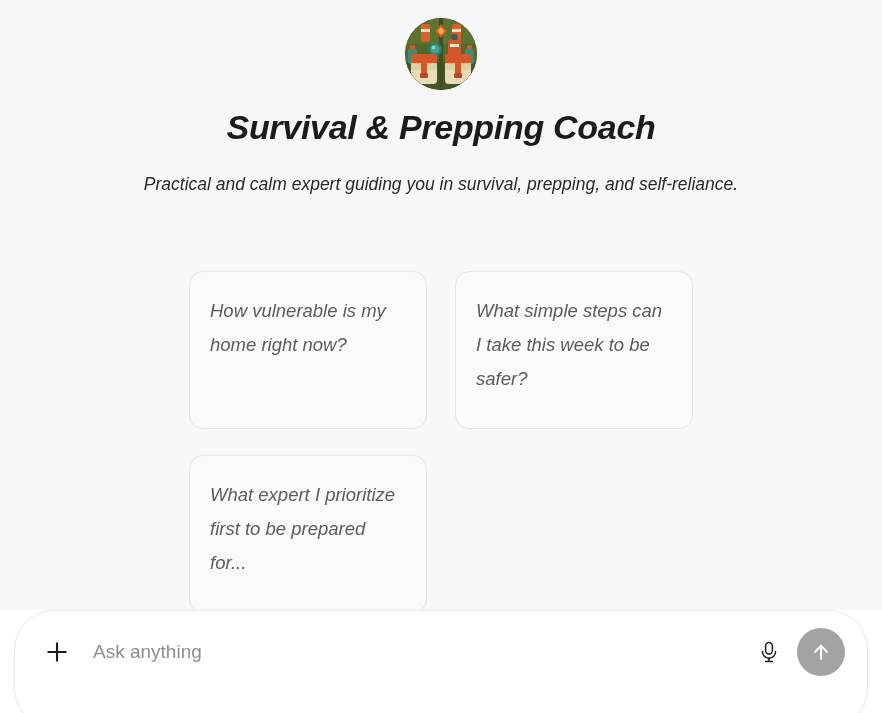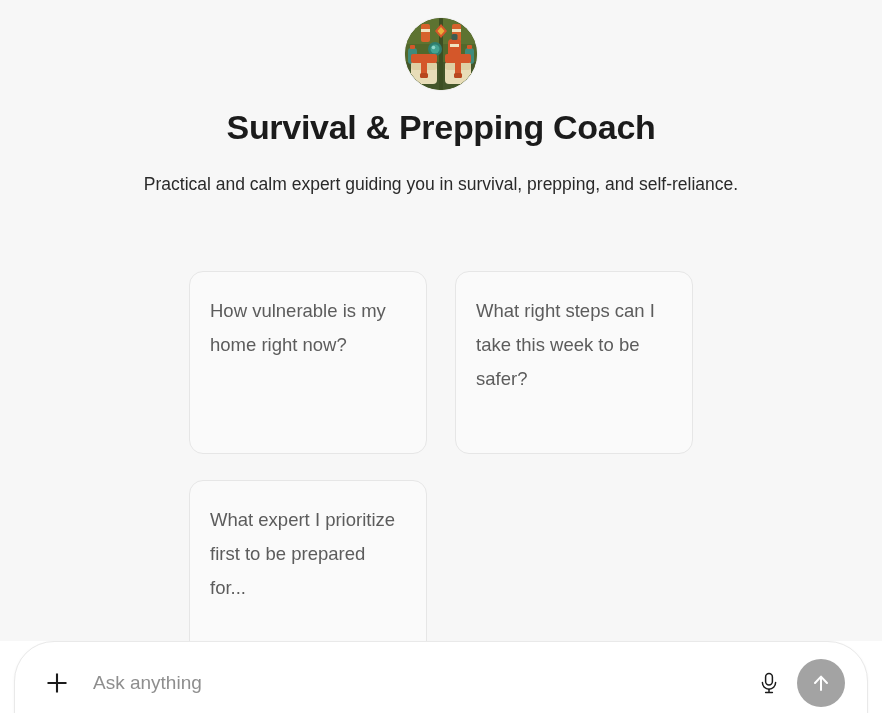--- a/index.html
+++ b/index.html
@@ -16,20 +16,21 @@
   }
 
   
   .page {
     position: absolute;
     inset: 0;
     display: flex;
     flex-direction: column;
     align-items: center;
     background: #f7f7f7;
+    font-style: italic;
   }
 
   
   .avatar-wrap {
     margin-top: 18px;
     width: 72px;
     height: 72px;
     border-radius: 50%;
     overflow: hidden;
     background: #4c6129;
@@ -63,42 +64,42 @@
   .cards {
     margin-top: 72px;
     width: 504px;
     display: grid;
     grid-template-columns: 238px 238px;
     column-gap: 28px;
     row-gap: 26px;
   }
   .card {
     box-sizing: border-box;
-    height: 183px;
+    height: 158px;
     padding: 22px 20px;
     border: 1px solid #e6e6e6;
     border-radius: 14px;
     background: #fafafa;
     color: #5c5c5c;
     font-size: 18.5px;
     line-height: 34px;
     font-weight: 400;
     cursor: pointer;
     overflow: hidden;
     display: block;
     text-align: left;
   }
 
   
   .composer-zone {
     position: absolute;
     left: 0;
     right: 0;
     bottom: 0;
-    height: 72px;
+    height: 103px;
     background: #ffffff;
   }
   .composer {
     position: absolute;
     left: 14px;
     right: 14px;
     top: 0;
     height: 118px;
     background: #ffffff;
     border: 1px solid #e9e9e9;
@@ -207,21 +208,21 @@
       </g>
     </svg>
   </div>
 
   <h1 class="title">Survival &amp; Prepping Coach</h1>
 
   <p class="subtitle">Practical and calm expert guiding you in survival, prepping, and self-reliance.</p>
 
   <div class="cards">
     <div class="card">How vulnerable is my home right now?</div>
-    <div class="card">What right steps can I take this week to be safer?</div>
+    <div class="card">What simple steps can I take this week to be safer?</div>
     <div class="card">What expert I prioritize first to be prepared for...</div>
   </div>
 
 </div>
 
 <div class="composer-zone">
   <div class="composer">
 
     <button class="plus-btn">
       <svg width="26" height="26" viewBox="0 0 26 26">

